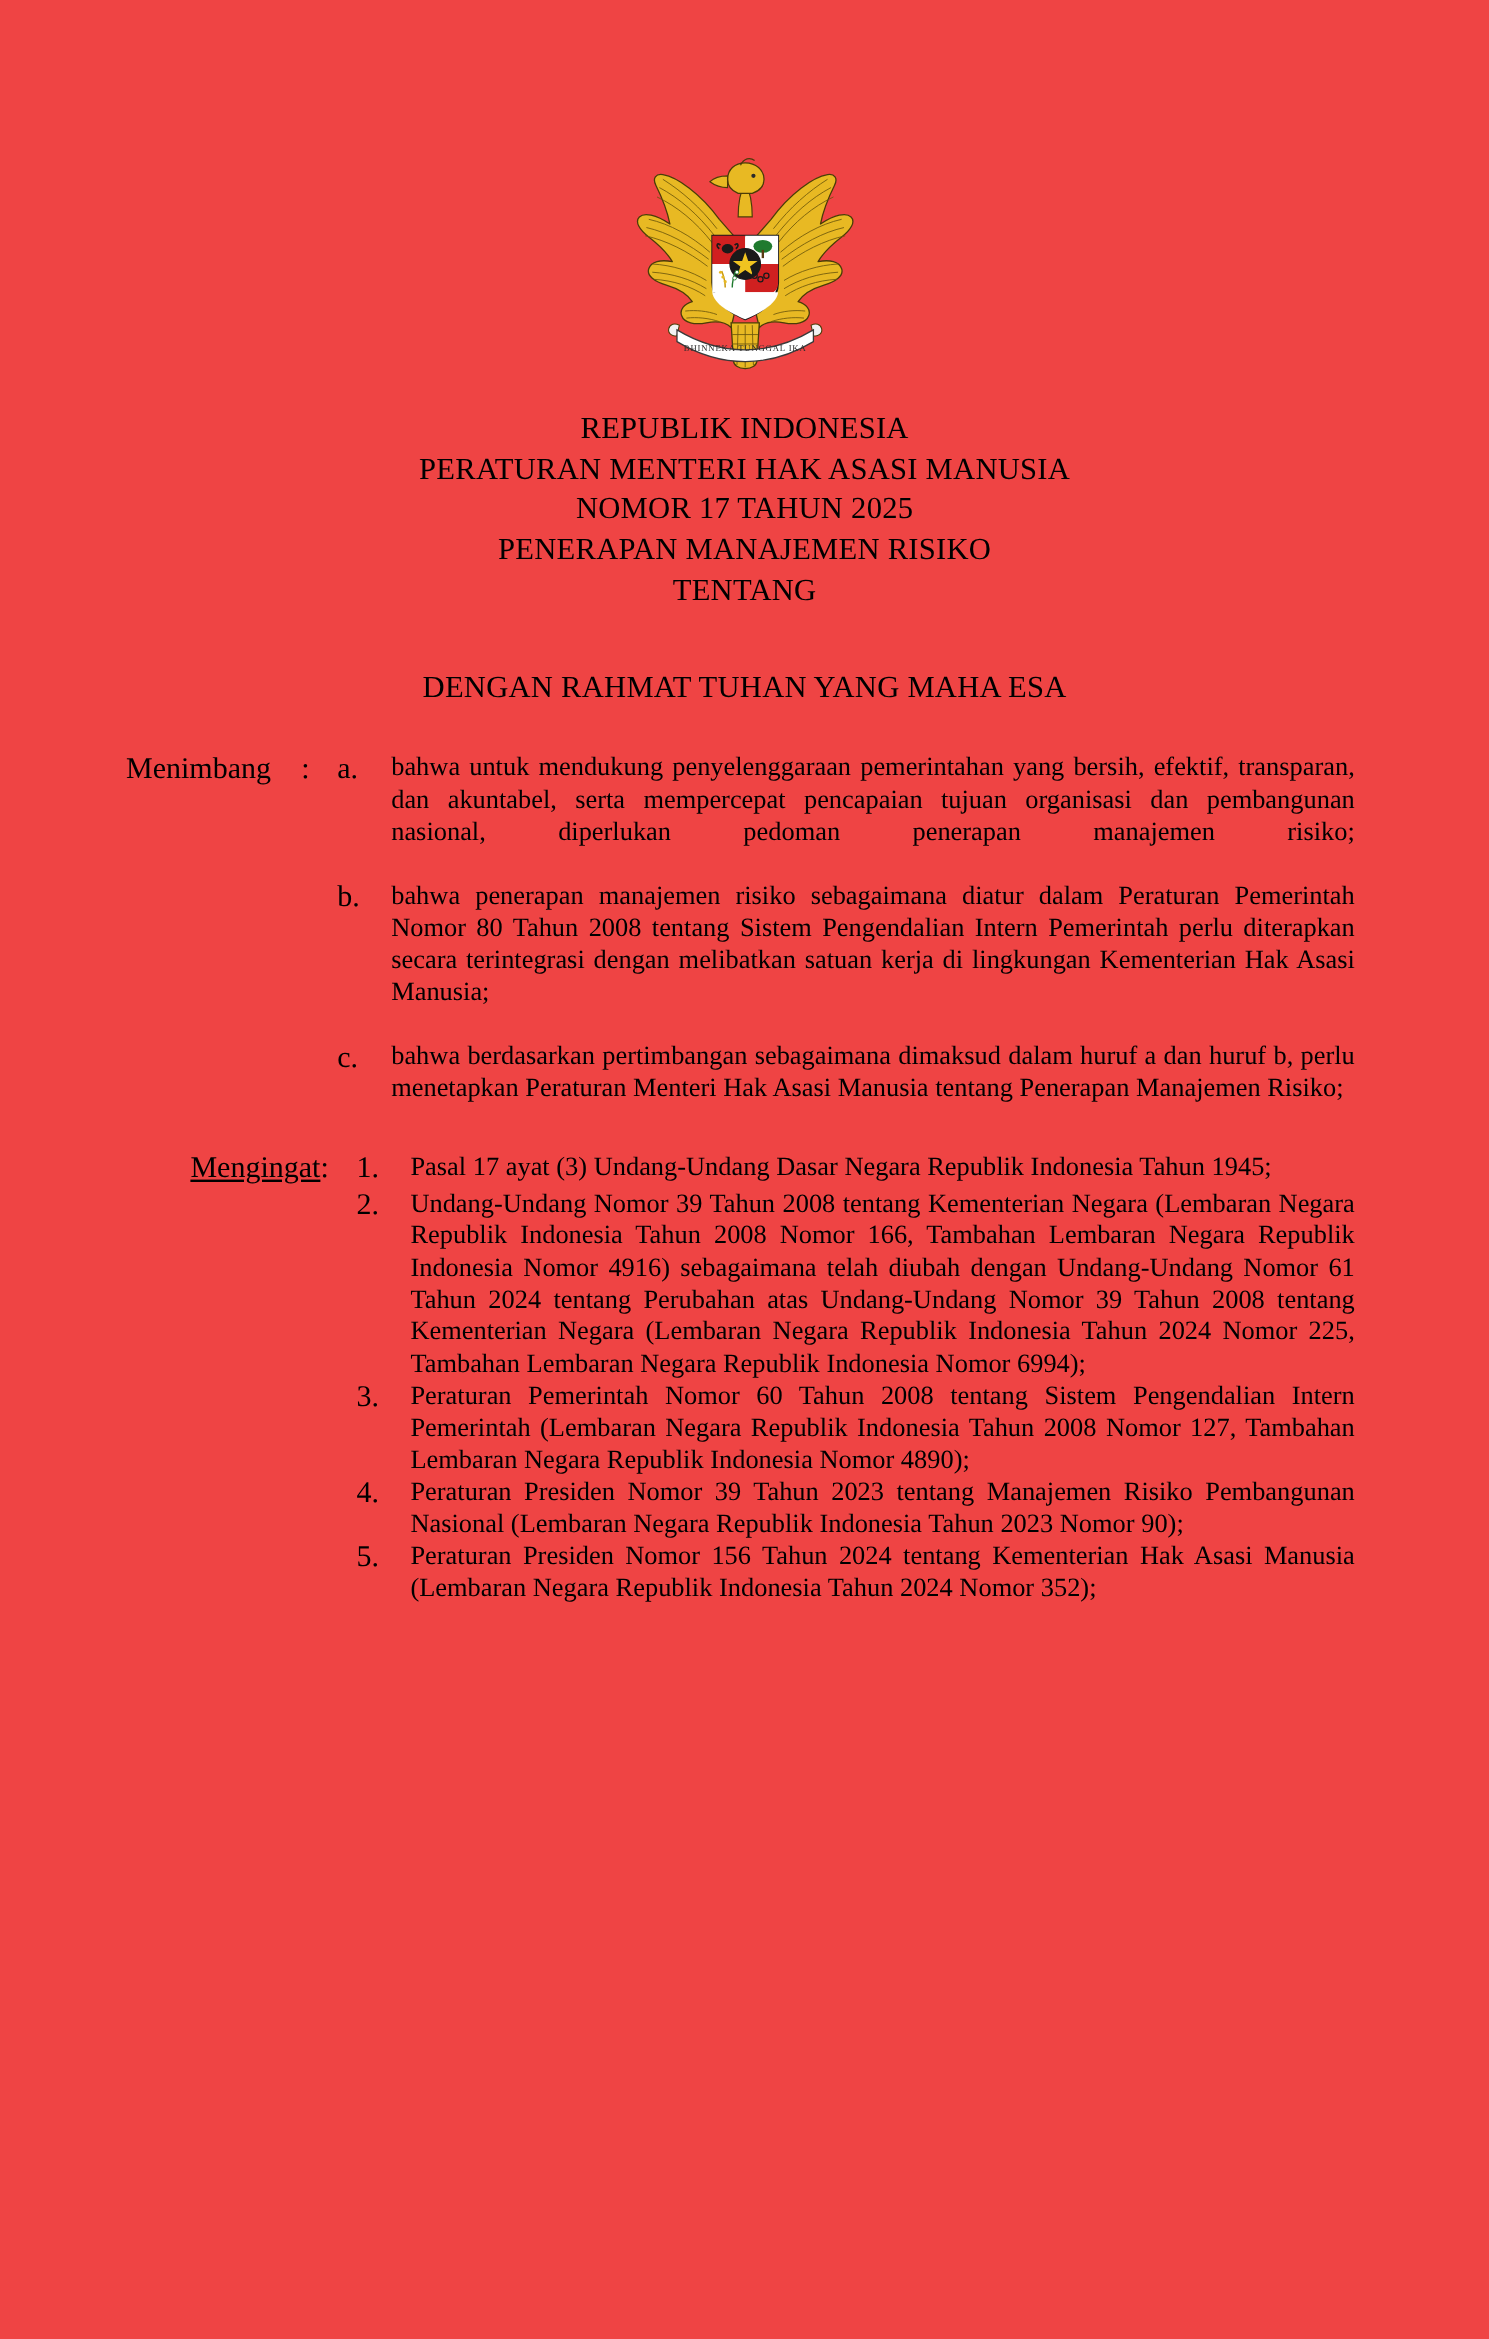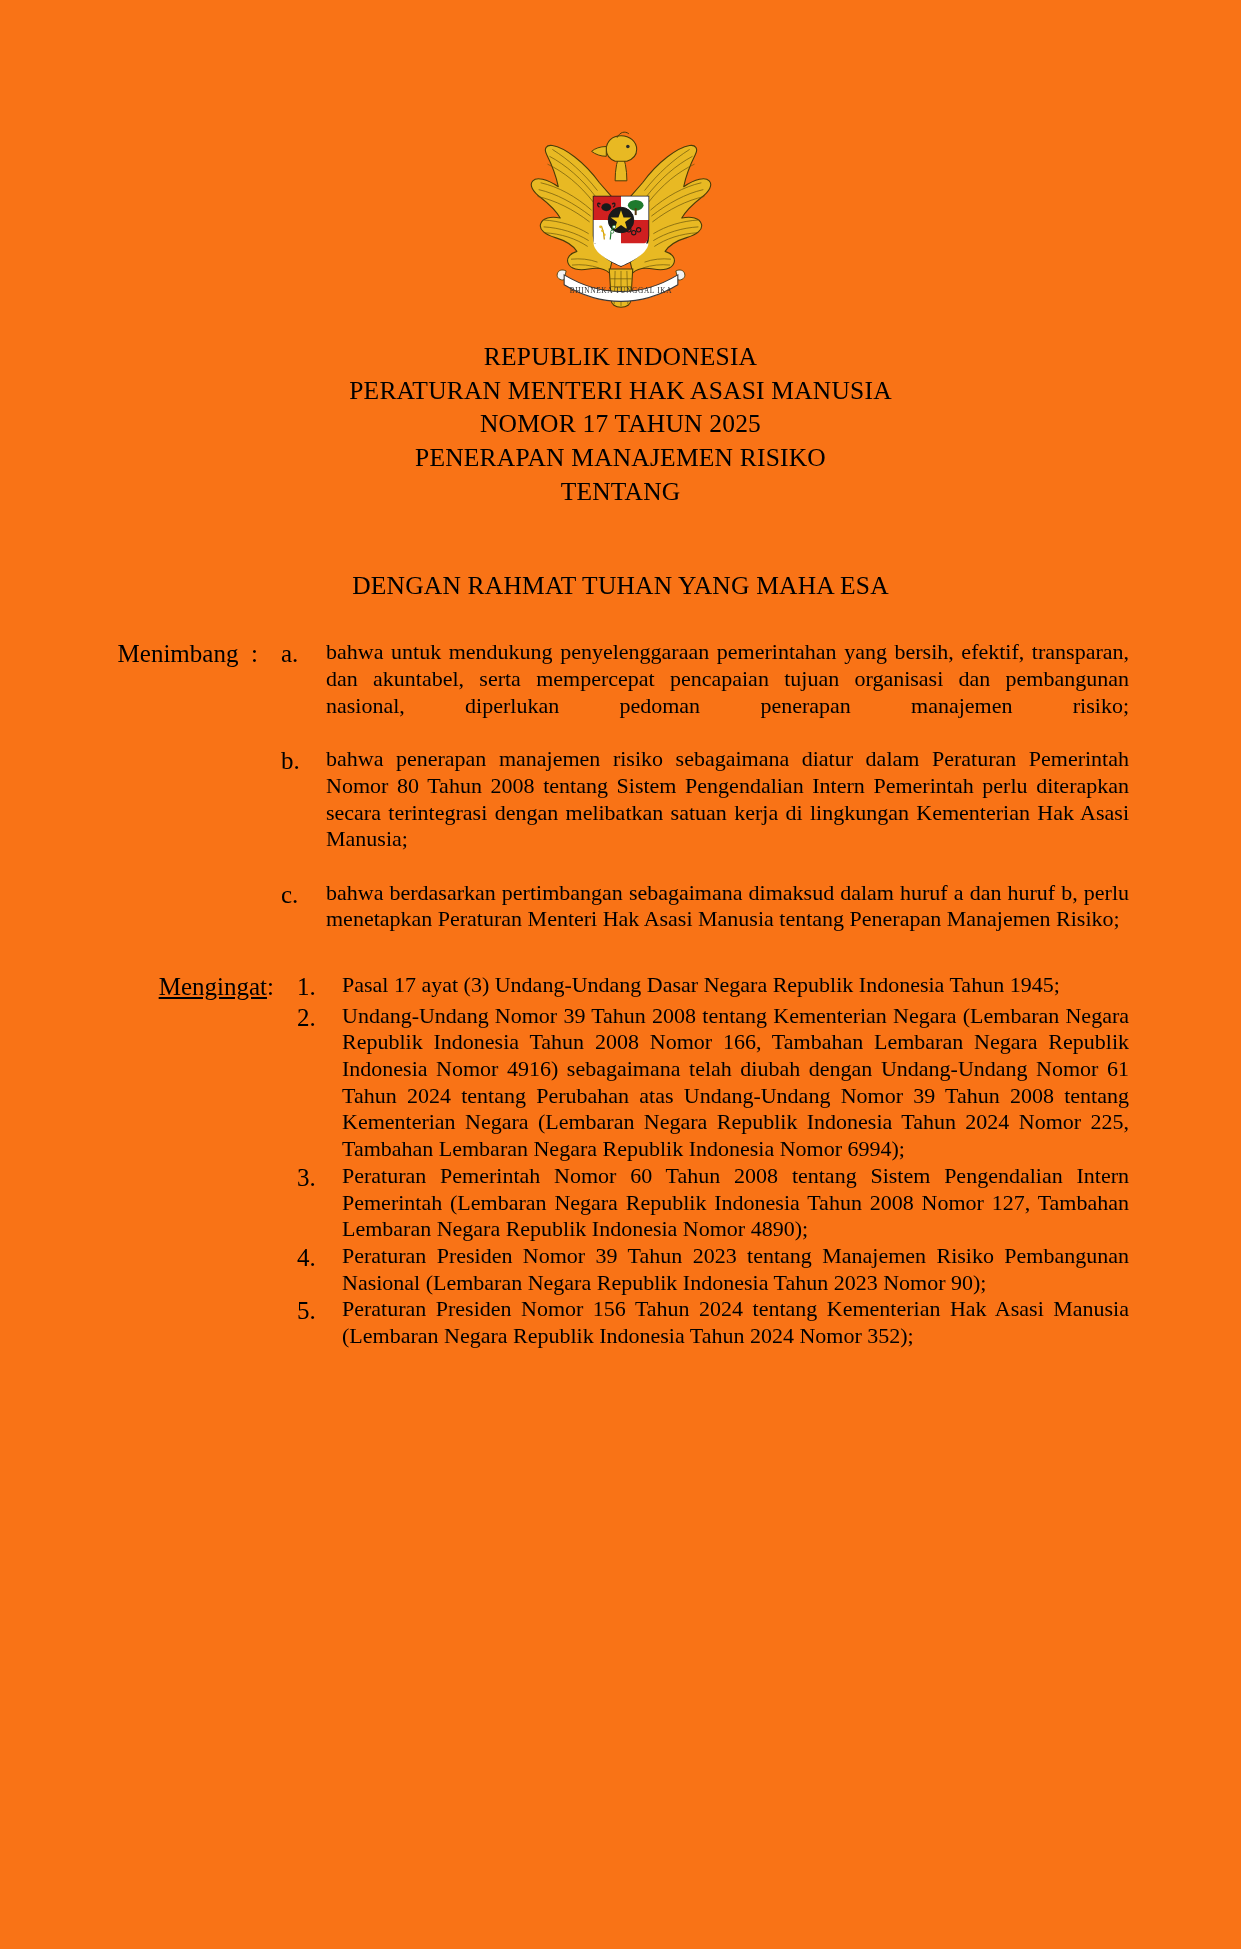--- a/index.html
+++ b/index.html
@@ -4,21 +4,21 @@
 <style>
   html, body {
     margin: 0;
     padding: 0;
     background: #ffffff;
   }
   .page {
     position: relative;
     width: 1241px;
     height: 1949px;
-    background: #f97316;
+    background: #ef4444;
     font-family: "Liberation Serif", "DejaVu Serif", serif;
     color: #000000;
     box-sizing: border-box;
     overflow: hidden;
   }
 
   
   .emblem-wrap {
     width: 100%;
     display: flex;
@@ -35,21 +35,21 @@
   .title-block {
     margin-top: 22px;
     text-align: center;
     font-size: 25.5px;
     line-height: 1.32;
     letter-spacing: 0.2px;
   }
   .title-line { display: block; }
 
   .rahmat {
-    margin-top: 63px;
+    margin-top: 50px;
     text-align: center;
     font-size: 25.5px;
     letter-spacing: 0.2px;
   }
   .menteri-line {
     margin-top: 40px;
     text-align: center;
     font-size: 25.5px;
     letter-spacing: 0.2px;
   }
@@ -63,21 +63,21 @@
 
   .clause-row {
     display: flex;
     align-items: flex-start;
   }
   .clause-label {
     width: 146px;
     flex: 0 0 146px;
     font-size: 25px;
     line-height: 1.215;
-    text-align: center;
+    text-align: left;
   }
   .clause-label.right-align { text-align: right; padding-left: 16px; text-decoration: underline; }
   .clause-colon {
     width: 30px;
     flex: 0 0 30px;
     font-size: 25px;
     line-height: 1.215;
   }
   .clause-items {
     flex: 1 1 auto;

